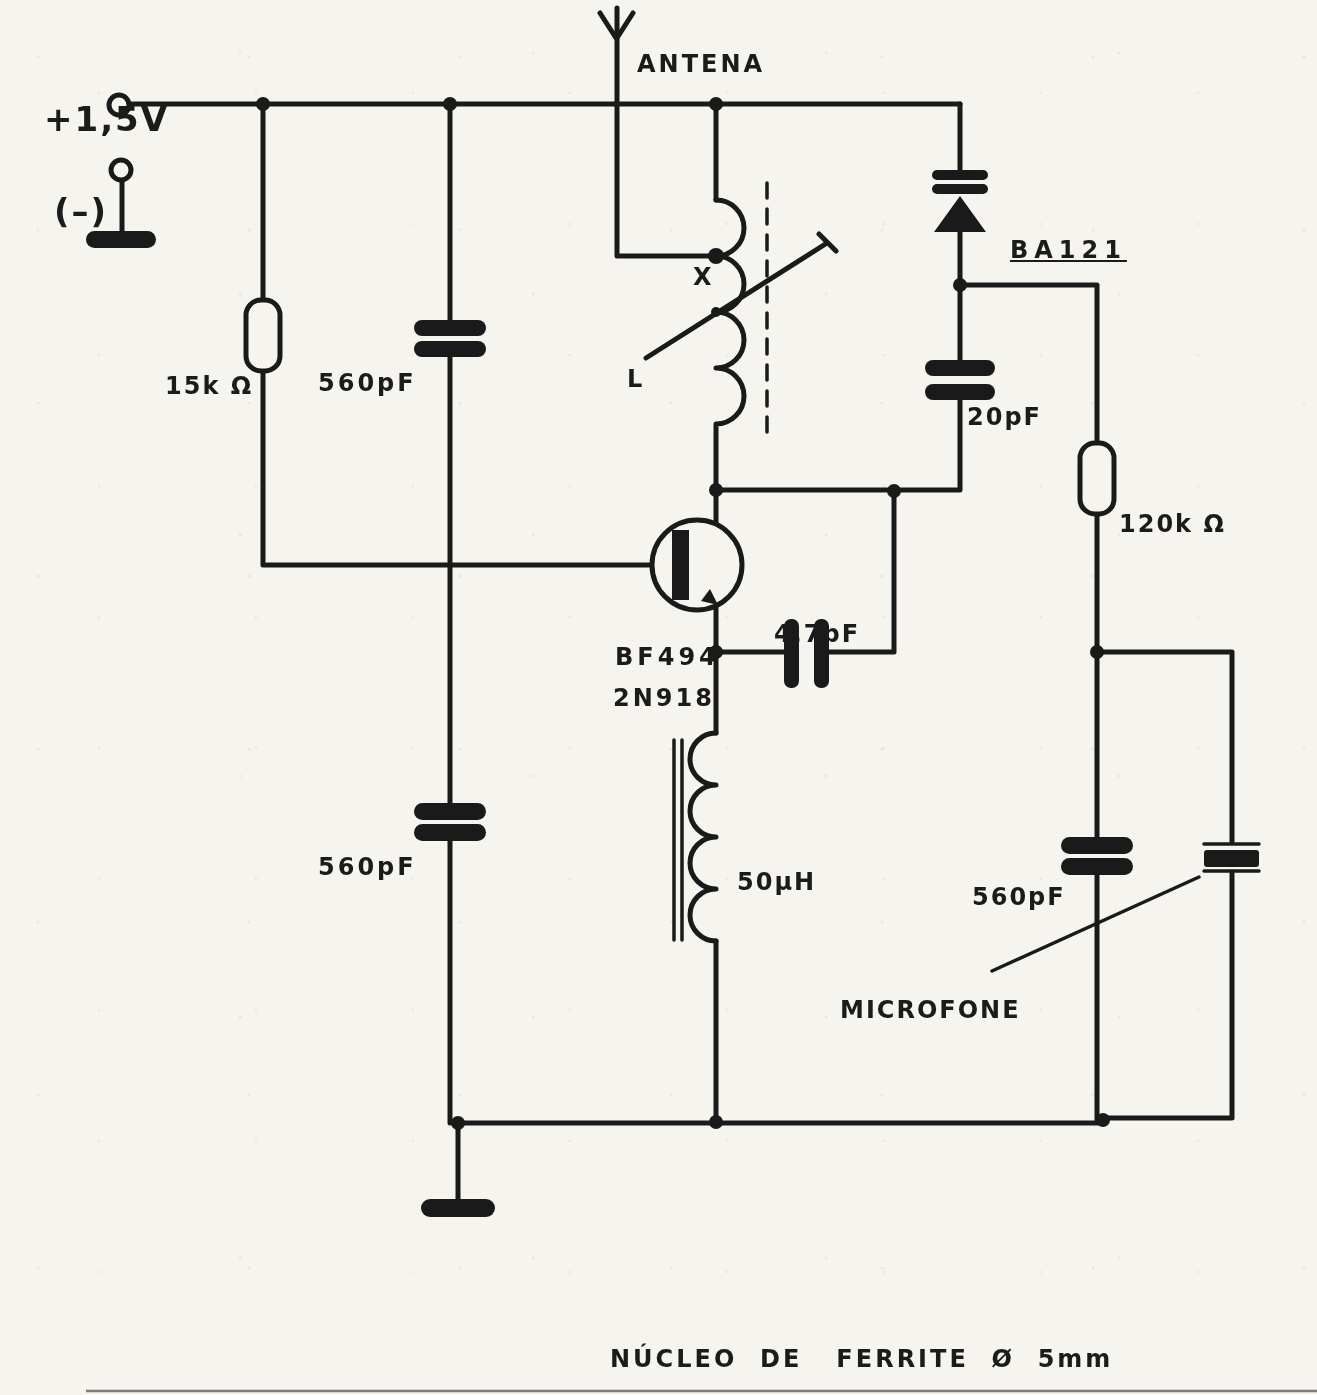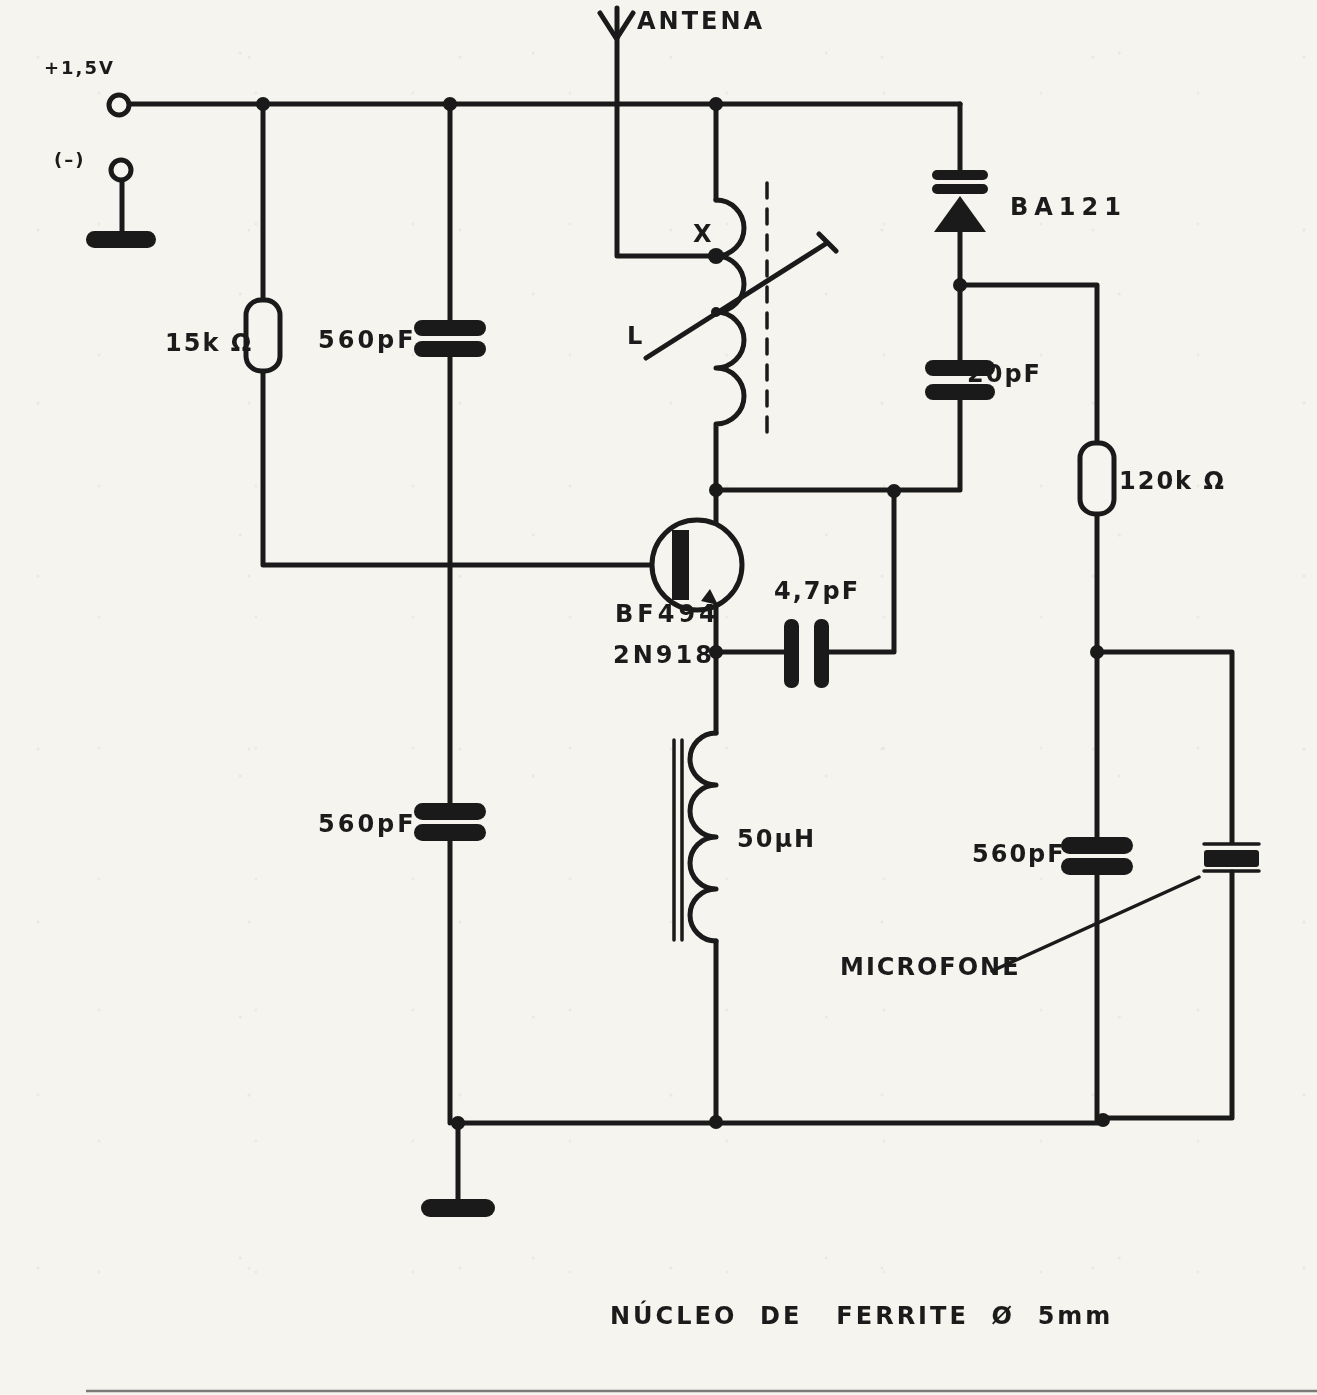--- a/index.html
+++ b/index.html
@@ -14,24 +14,24 @@
     overflow:hidden;
     font-family:"DejaVu Sans","Liberation Sans",sans-serif;
   }
   svg.circuit{position:absolute;left:0;top:0;}
   .wire{stroke:#1a1a1a;stroke-width:5;fill:none;stroke-linecap:round;stroke-linejoin:round;}
   .thin{stroke:#1a1a1a;stroke-width:3.5;fill:none;stroke-linecap:round;}
   .fillink{fill:#1a1a1a;stroke:none;}
   .outline{stroke:#1a1a1a;stroke-width:5;fill:#f6f4ee;}
   .lbl{
     position:absolute;color:#1b1b1b;font-weight:bold;white-space:pre;
-    letter-spacing:2px;font-size:24px;line-height:1.1;
+    letter-spacing:2px;font-size:24px;line-height:1.1;margin-top:43px;
   }
-  .ls3{letter-spacing:3px;} .ls4{letter-spacing:4px;} .ls6{letter-spacing:6px;}
-  .fs26{font-size:18px;}
+  .ls3{letter-spacing:3px;} .ls4{letter-spacing:4px;} .ls6{letter-spacing:6px;text-decoration:underline;}
+  .fs26{font-size:34px;}
 </style>
 </head>
 <body>
 
 <div id="page">
 
   <svg class="circuit" width="1317" height="1395" viewBox="0 0 1317 1395">
 
     <g>
       <path class="wire" d="M131 104 H960"></path>

